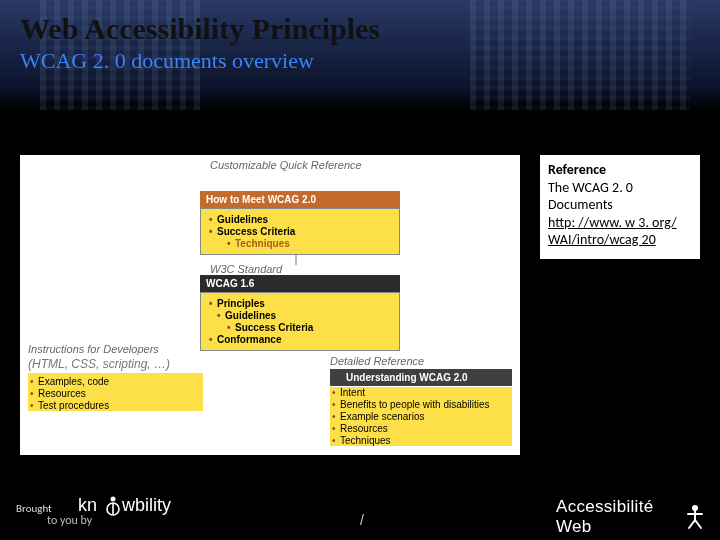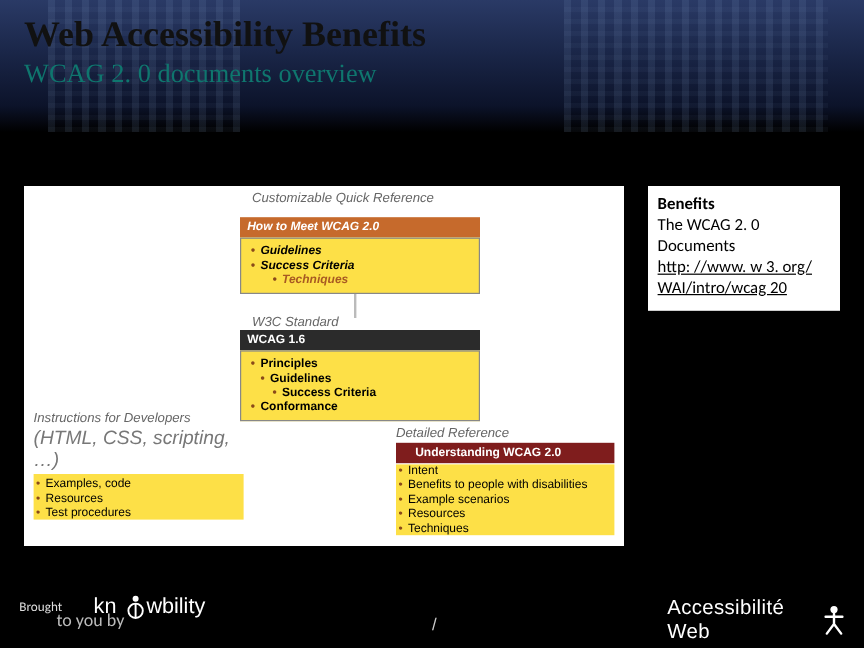--- a/index.html
+++ b/index.html
@@ -12,85 +12,85 @@
   .top-band { position: absolute; top: 0; left: 0; right: 0; height: 110px;
     background: linear-gradient(180deg, #2a3a66 0%, #1a2648 40%, #0c132a 80%, #000 100%); }
   .top-band::before, .top-band::after { content:""; position:absolute; top:0; height:110px; background-image:
     repeating-linear-gradient(90deg, rgba(150,180,220,.18) 0 6px, transparent 6px 14px),
     repeating-linear-gradient(0deg, rgba(150,180,220,.08) 0 4px, transparent 4px 10px);
     opacity:.6; }
   .top-band::before { left:470px; width:220px; }
   .top-band::after  { left:40px; width:160px; }
   .title-wrap { position:absolute; top:12px; left:20px; }
   .h1 { font-size:30px; font-weight:bold; color:#111; }
-  .h2 { font-size:22px; font-weight:normal; color:#0f766e; margin-top:2px; }
+  .h2 { font-size:22px; font-weight:normal; color:#3b82f6; margin-top:2px; }
 
   
   .figure { position:absolute; top:155px; left:20px; width:500px; height:300px; background:#fff; color:#000; font-family: Verdana, Arial, sans-serif; font-size:10px; }
 
   .figure .sec-label { font-style:italic; color:#666; font-size:11px; }
 
   .cust-ref { position:absolute; top:4px; left:180px; width:200px; }
   .cust-ref .sec-label { margin-left:10px; }
-  .box-meet { margin-top:10px;font-style:italic; }
+  .box-meet { margin-top:20px; }
   .box-head { color:#fff; padding:3px 6px; font-weight:bold; font-size:10px; }
   .box-body { border:1px solid #888; padding:4px 6px; background:#fde047; font-size:10px; }
   .bullets li { list-style:none; position:relative; padding-left:10px; margin:1px 0; }
   .bullets li::before { content:"•"; position:absolute; left:2px; color:#8a4a1a; }
   .orange { color:#a85a22; }
   .bold { font-weight:bold; }
 
   .box-meet .box-head { background:#c66a2c; }
 
   .w3c { position:absolute; top:108px; left:180px; width:200px; }
   .w3c .sec-label { margin-left:10px; }
   .box-wcag .box-head { background:#2b2b2b; }
 
   .col-left { position:absolute; top:188px; left:8px; width:175px; }
   .col-left .sec-label { margin-bottom:2px; display:block; }
-  .col-left .sub { color:#777; font-style:italic; font-size:16px; margin:2px 0 2px 0; display:block;}
+  .col-left .sub { color:#777; font-style:italic; font-size:12px; margin:2px 0 2px 0; display:block;}
   .box-tech .box-head { background:#b05a26; }
 
   .col-right { position:absolute; top:188px; left:310px; width:182px; }
   .col-right .sec-label { margin-bottom:2px; display:block; text-align:left;margin-top:12px; }
-  .box-und .box-head { background:#7f1d1d;padding-left:16px; }
+  .box-und .box-head { background:#404040;padding-left:16px; }
 
   .connector { position:absolute; background:#bbb; }
   .conn-v1 { top:86px; left:275px; width:2px; height:24px; }
 
   
   .resource { position:absolute; top:155px; left:540px; width:160px; background:#fff; color:#000; padding:6px 8px 10px 8px; font-family: Calibri, Arial, sans-serif; font-size:14px; line-height:1.25; }
   .resource .hdr { font-weight:bold; }
   .resource a { color:#000; text-decoration:underline; word-break:break-all; }
 
   
   .footer { position:absolute; left:0; right:0; bottom:0; height:48px; background:#000; }
   .brought { position:absolute; left:16px; bottom:14px; font-family: Calibri, Arial, sans-serif; font-size:11px; color:#ddd; line-height:1; }
-  .brought .l2 { font-size:15px; color:#bbb;padding-left:31px; }
+  .brought .l2 { font-size:12px; color:#bbb;padding-left:31px; }
 
   .logo-know { position:absolute; left:78px; bottom:21px; width:120px; height:30px; color:#fff; font-family: Arial, sans-serif; }
   .logo-know svg { display:block; }
 
   .center-slash { position:absolute; left:360px; bottom:12px; color:#ccc; font-size:14px; font-family: Arial, sans-serif; }
 
   .logo-aw { position:absolute; right:14px; bottom:8px; width:150px; height:30px; color:#fff; font-family: Arial, sans-serif; display:flex; align-items:center; gap:6px; justify-content:flex-end; }
   .logo-aw .txt { font-size:17px; letter-spacing:.3px; }
   .logo-aw svg { flex:0 0 auto; }
 
   ul.indent1 { margin-left:8px; }
   ul.indent2 { margin-left:18px; }
 </style>
 </head>
 <body>
 
 <div class="slide">
   <div class="top-band"></div>
 
   <div class="title-wrap">
-    <div class="h1">Web Accessibility Benefits</div>
+    <div class="h1">Web Accessibility Principles</div>
     <div class="h2">WCAG 2. 0 documents overview</div>
   </div>
 
   <div class="figure">
 
     <div class="connector conn-v1"></div>
 
     <div class="cust-ref">
       <div class="sec-label">Customizable Quick Reference</div>
       <div class="box-meet">
@@ -152,21 +152,21 @@
             <li>Resources</li>
             <li>Techniques</li>
           </ul>
         </div>
       </div>
     </div>
 
   </div>
 
   <div class="resource">
-    <div class="hdr">Benefits</div>
+    <div class="hdr">Reference</div>
     <div>The WCAG 2. 0</div>
     <div>Documents</div>
     <a href="#">http: //www. w 3. org/ WAI/intro/wcag 20</a>
   </div>
 
   <div class="footer">
     <div class="brought">
       <div>Brought</div>
       <div class="l2">to you by</div>
     </div>

